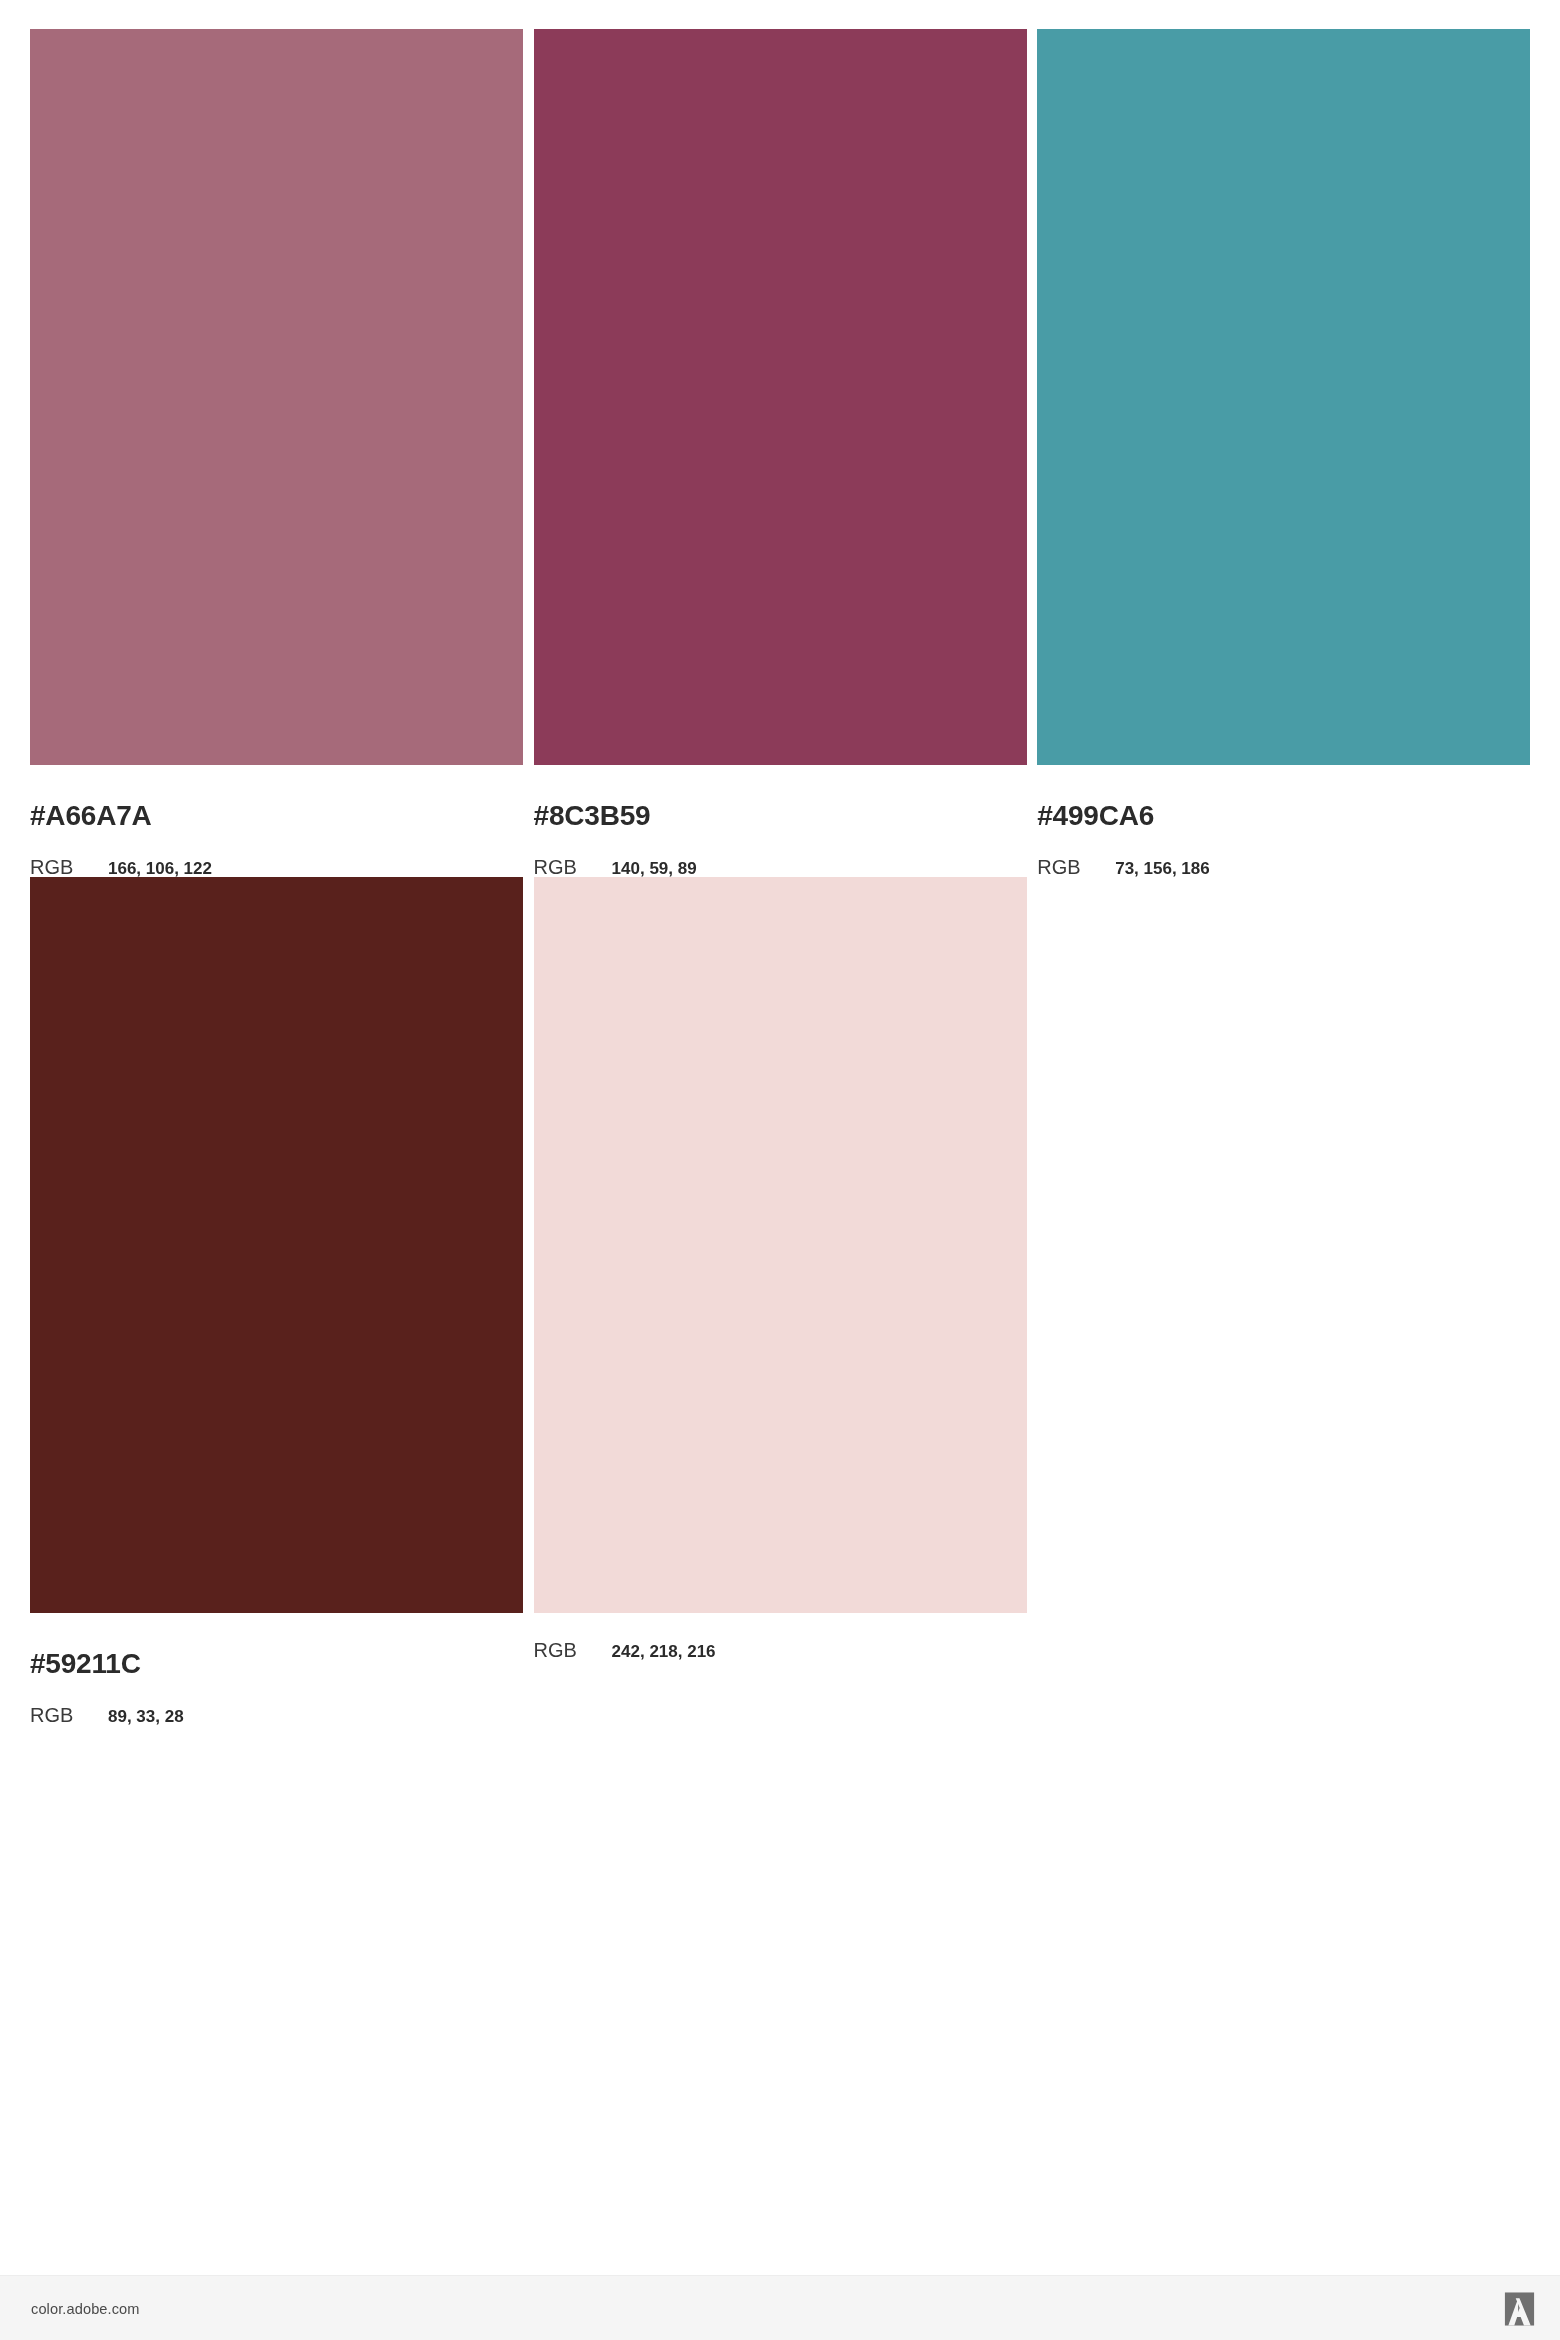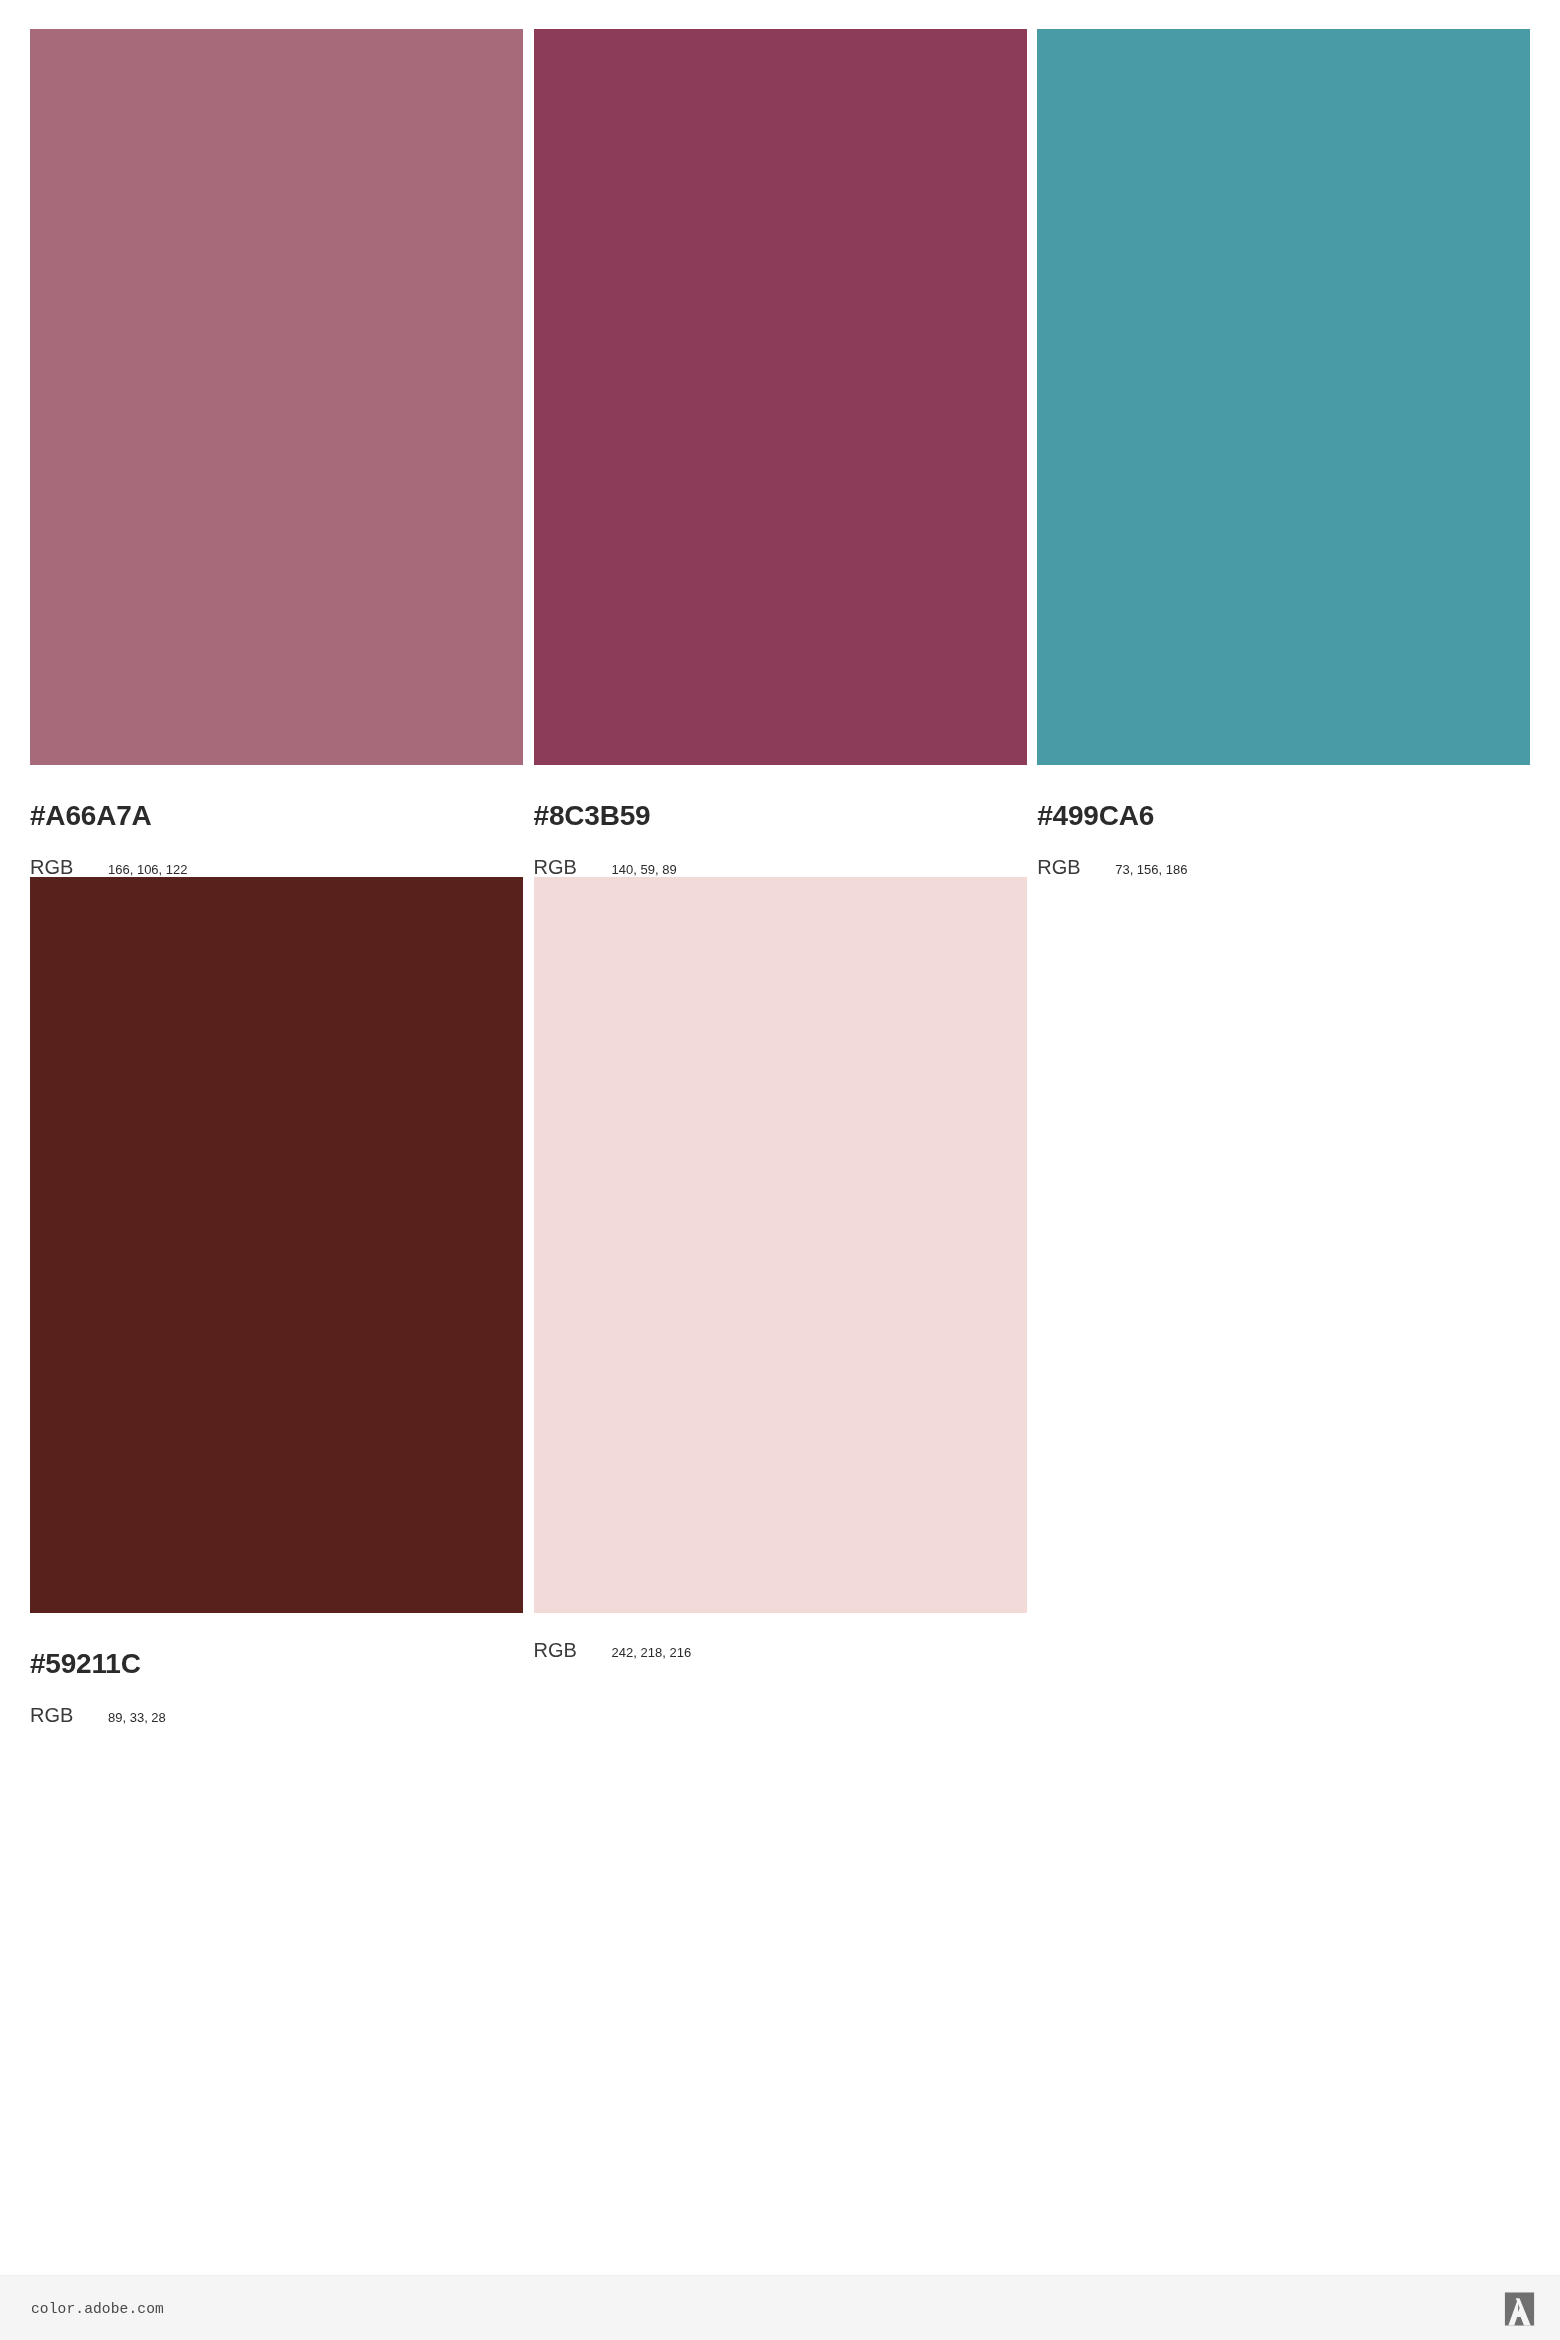--- a/index.html
+++ b/index.html
@@ -82,22 +82,22 @@
   .rgb-label {
     font-size: 20px;
     font-weight: normal;
     color: #3A3A3A;
     width: 78px;
     flex: 0 0 78px;
     white-space: nowrap;
   }
 
   .rgb-value {
-    font-size: 13px;
-    font-weight: normal;
+    font-size: 17px;
+    font-weight: bold;
     color: #2B2B2B;
     white-space: nowrap;
   }
 
   
   .swatch-row.row-2 {
   }
 
   
   .footer {
@@ -113,21 +113,20 @@
 
   .footer-url {
     position: absolute;
     left: 31px;
     top: 50%;
     transform: translateY(-50%);
     font-size: 14.6px;
     color: #4A4A4A;
     letter-spacing: 0.1px;
     white-space: nowrap;
-    font-family: Liberation Mono, monospace;
   }
 
   .footer-logo {
     position: absolute;
     right: 21.5px;
     top: 50%;
     transform: translateY(-50%);
     width: 39px;
     height: 35px;
     display: block;

